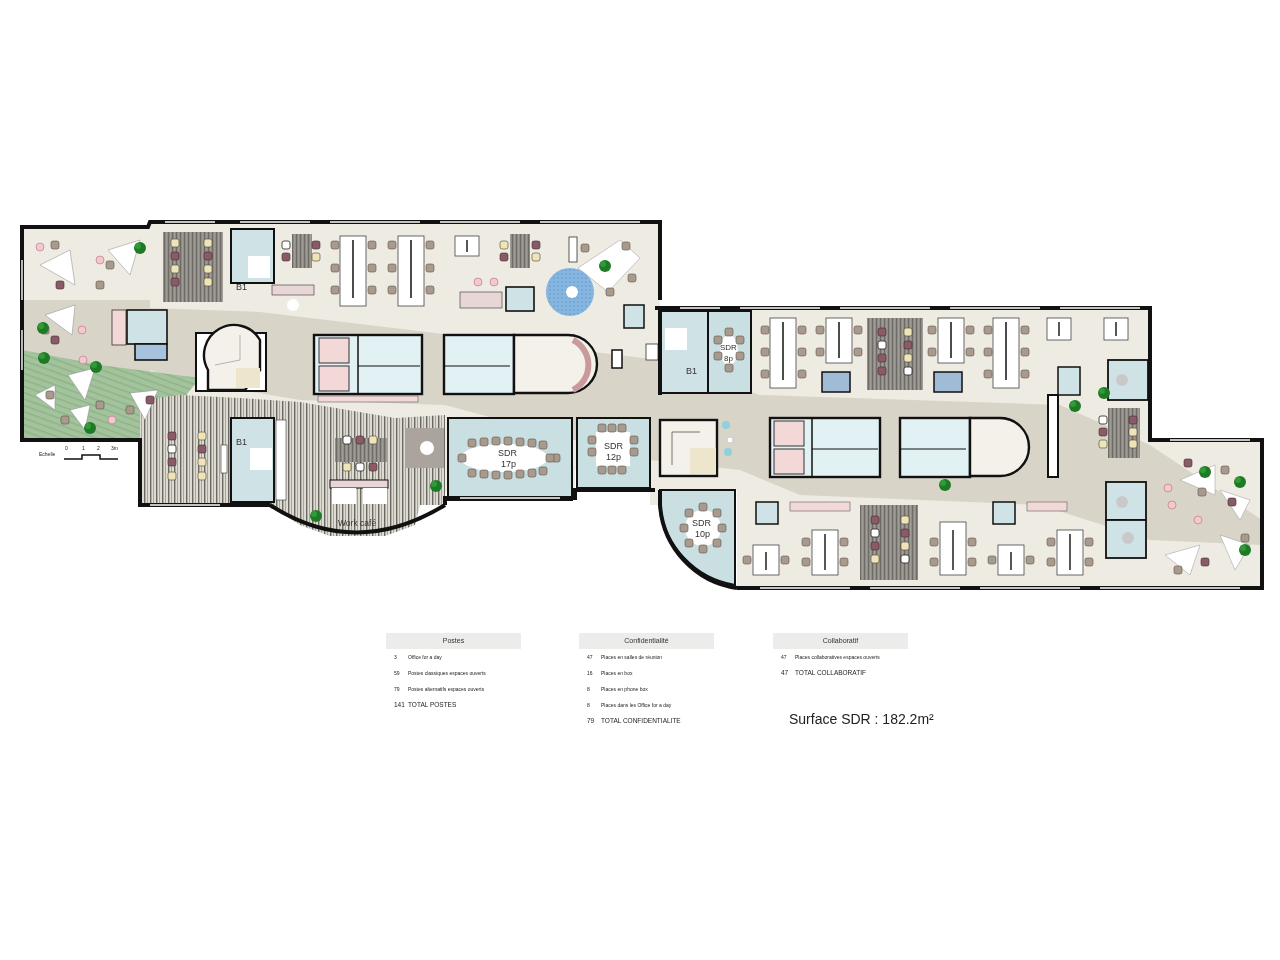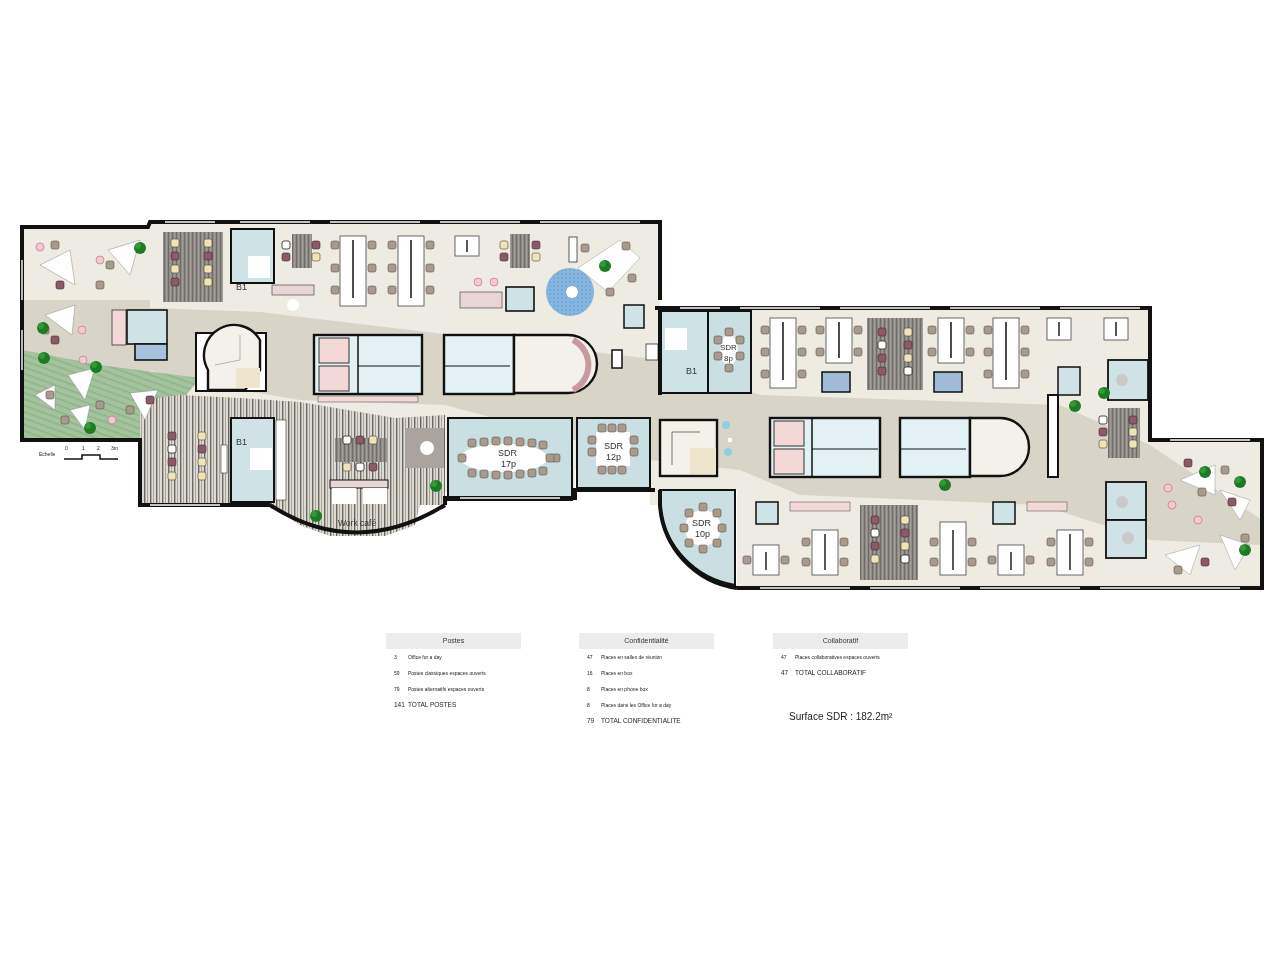--- a/index.html
+++ b/index.html
@@ -5,21 +5,21 @@
   html,body{margin:0;padding:0;background:#ffffff;}
   body{width:1280px;height:960px;position:relative;overflow:hidden;font-family:"Liberation Sans",sans-serif;}
   #plan{position:absolute;left:0;top:0;width:1280px;height:960px;}
   .lbl{font-family:"Liberation Sans",sans-serif;fill:#333;}
   .legend{position:absolute;width:135px;font-family:"Liberation Sans",sans-serif;color:#222;}
   .legend .hdr{background:#ececea;height:16px;line-height:16px;text-align:center;font-size:7px;color:#333;}
   .legend .row{display:flex;font-size:5px;height:16px;line-height:16px;}
   .legend .row .n{width:22px;text-align:left;padding-left:8px;box-sizing:border-box;}
   .legend .row .t{flex:1;}
   .legend .row.total{font-size:6.5px;}
-  .surface{position:absolute;left:789px;top:711px;font-size:10px;color:#222;font-family:"Liberation Sans",sans-serif;}
+  .surface{position:absolute;left:789px;top:711px;font-size:14px;color:#222;font-family:"Liberation Sans",sans-serif;}
   .scale{position:absolute;left:39px;top:447px;font-size:5px;color:#222;}
 </style>
 </head>
 <body>
 
 <svg id="plan" viewBox="0 0 1280 960" xmlns="http://www.w3.org/2000/svg">
   <defs>
     <pattern id="wood" width="6" height="10" patternUnits="userSpaceOnUse">
       <rect width="6" height="10" fill="#dedbd3"></rect>
       <rect x="0" width="1.4" height="10" fill="#6b6862"></rect>

